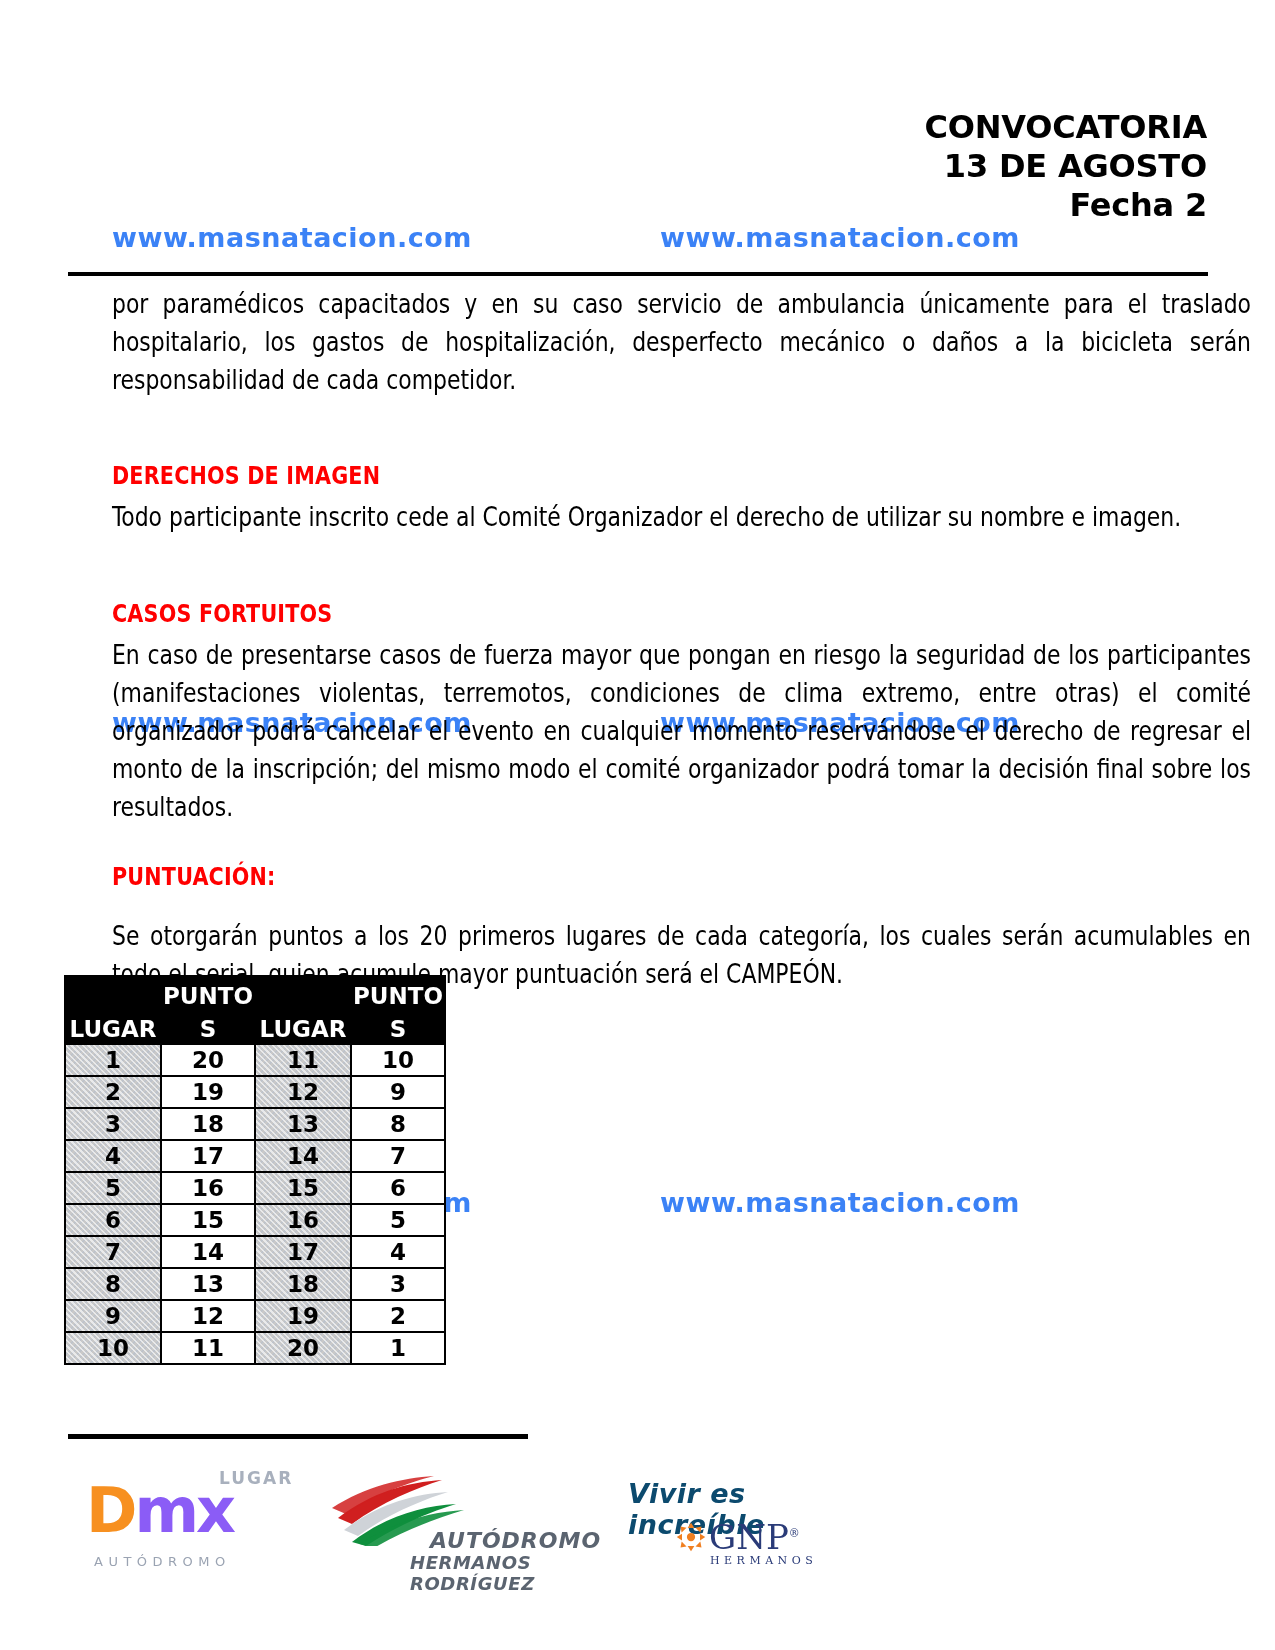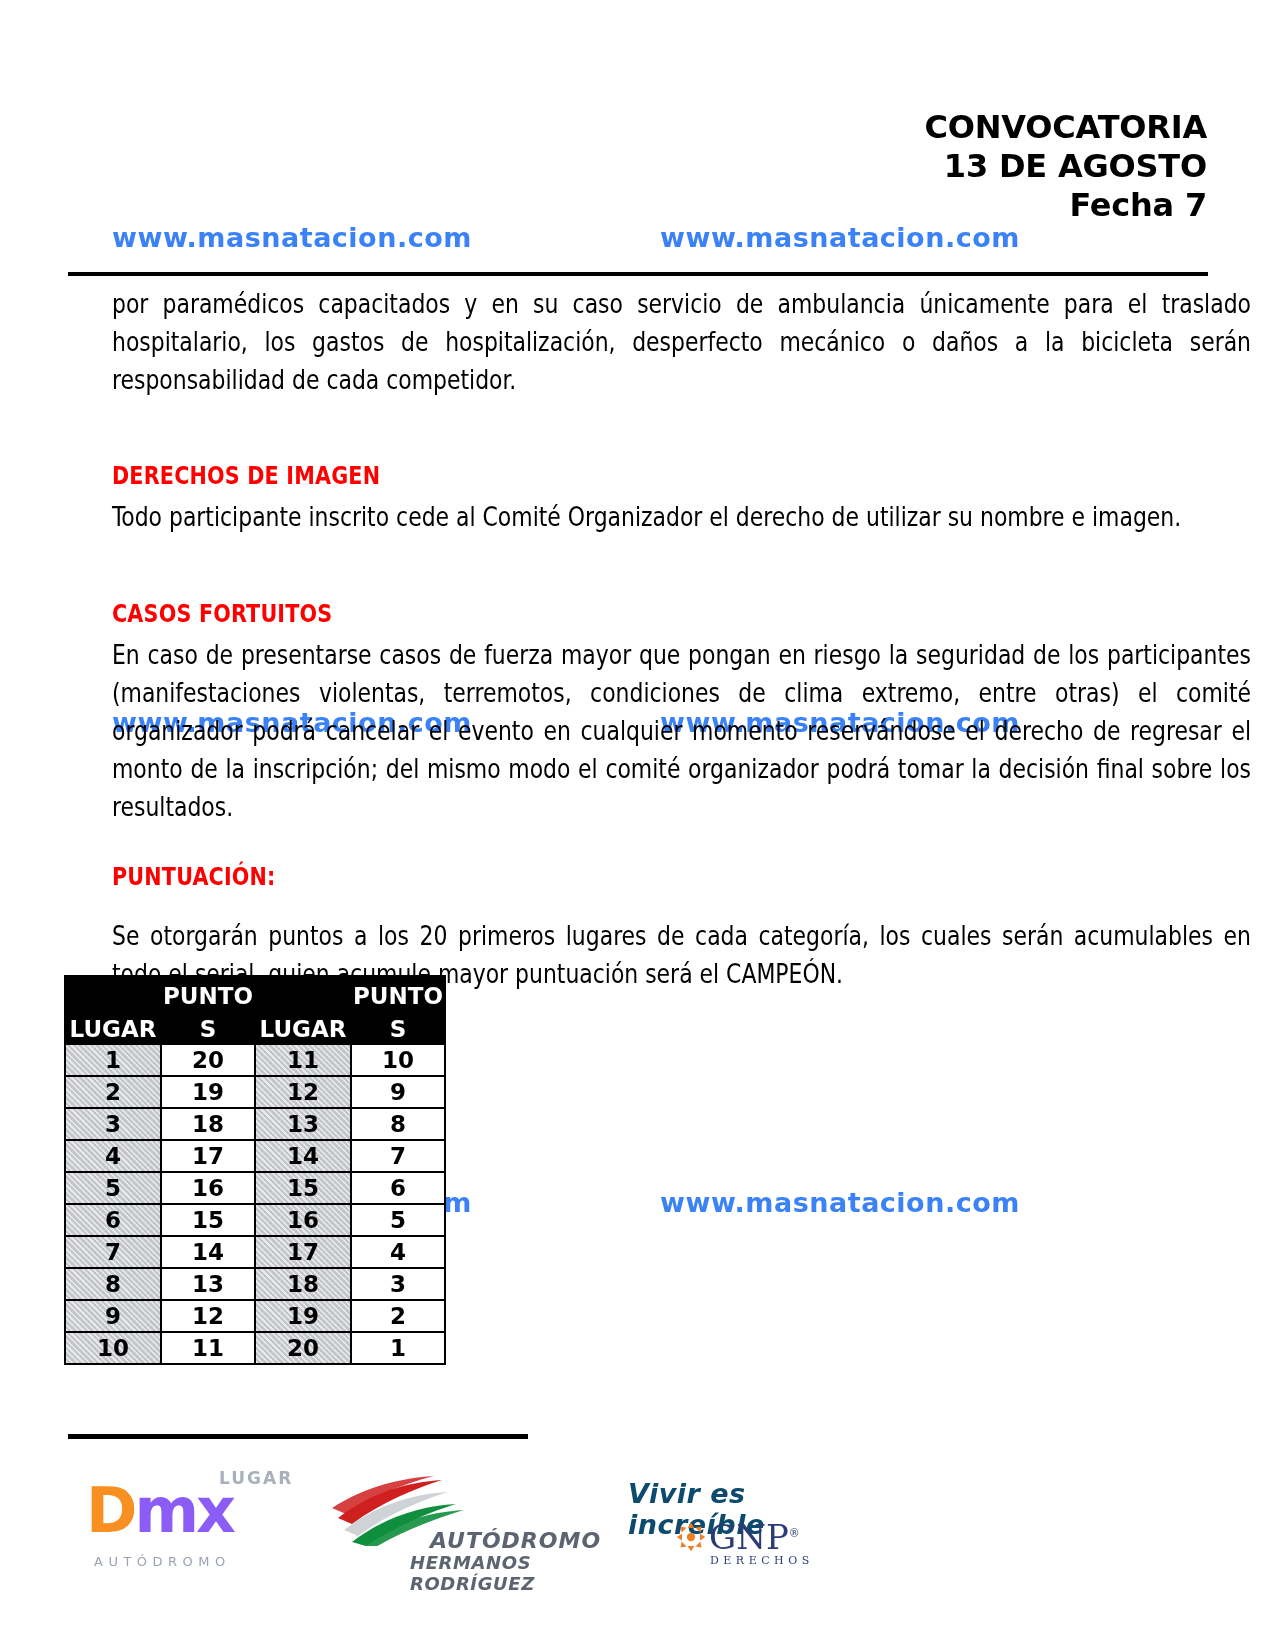--- a/index.html
+++ b/index.html
@@ -223,21 +223,21 @@
   <div class="wm wm-a">www.masnatacion.com</div>
   <div class="wm wm-b">www.masnatacion.com</div>
   <div class="wm wm-c">www.masnatacion.com</div>
   <div class="wm wm-d">www.masnatacion.com</div>
   <div class="wm wm-e">www.masnatacion.com</div>
   <div class="wm wm-f">www.masnatacion.com</div>
 
   <div class="doc-header layer">
     <div class="h-line">CONVOCATORIA</div>
     <div class="h-line">13 DE AGOSTO</div>
-    <div class="h-line">Fecha 7</div>
+    <div class="h-line">Fecha 2</div>
   </div>
   <div class="header-rule layer"></div>
 
   <div class="content layer">
 
     <p class="para">por paramédicos capacitados y en su caso servicio de ambulancia únicamente para el traslado hospitalario, los gastos de hospitalización, desperfecto mecánico o daños a la bicicleta serán responsabilidad de cada competidor.</p>
 
     <div class="sp-62"></div>
 
     <h2 class="sec">DERECHOS DE IMAGEN</h2>
@@ -379,18 +379,18 @@
             <path d="M1 20 l7 -4.5 v9 Z"></path>
             <path d="M39 20 l-7 -4.5 v9 Z"></path>
             <path d="M6 6 l8 1.5 -6.5 6.5 Z"></path>
             <path d="M34 6 l-8 1.5 6.5 6.5 Z"></path>
             <path d="M6 34 l8 -1.5 -6.5 -6.5 Z"></path>
             <path d="M34 34 l-8 -1.5 6.5 -6.5 Z"></path>
           </g>
         </svg>
         <span class="gnp-text"><span>GNP</span><span class="gnp-reg">®</span></span>
       </div>
-      <div class="gnp-seg">DERECHOS</div>
+      <div class="gnp-seg">HERMANOS</div>
     </div>
 
   </div>
 
 </div>
 
 </body></html>

